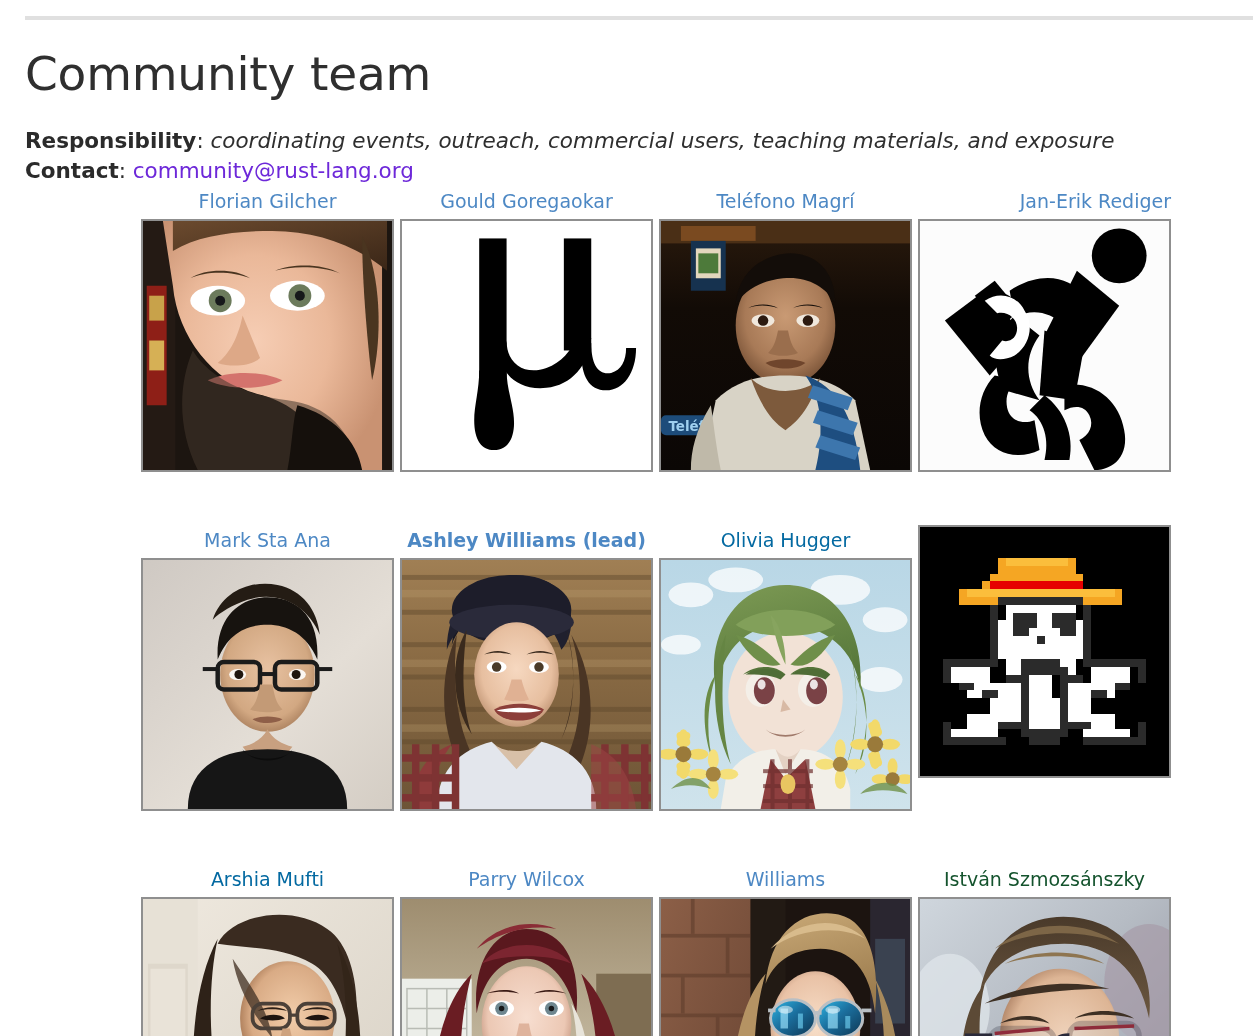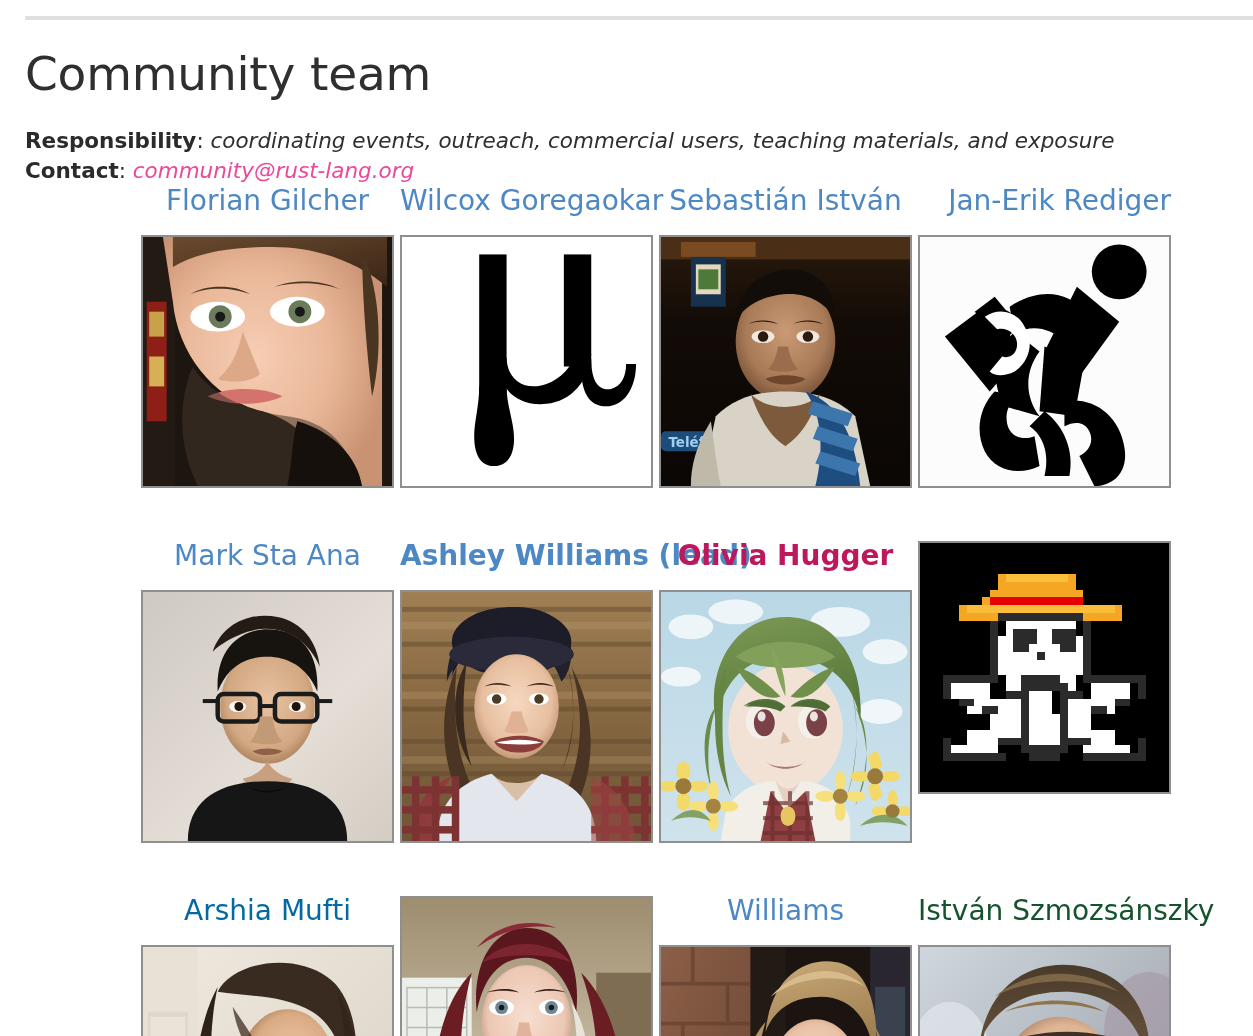--- a/index.html
+++ b/index.html
@@ -80,26 +80,26 @@
   }
   .person {
     width: 259px;
     box-sizing: border-box;
     padding: 0 6px 0 0;
     text-align: center;
     position: relative;
   }
   .person-name {
     display: block;
-    font-size: 28px;
+    font-size: 19px;
     line-height: 30px;
     color: #4d88c4;
     text-decoration: none;
     white-space: nowrap;
-    padding-bottom: 19px;
+    padding-bottom: 3px;
   }
   .person-name.lead { font-weight: bold; }
 
   .avatar-frame {
     width: 253px;
     height: 253px;
     box-sizing: border-box;
     border: 2px solid #8f8f8f;
     background: #ffffff;
     overflow: hidden;
@@ -123,21 +123,21 @@
 
   <div class="content">
 
     <h1 class="page-title">Community team</h1>
 
     <div class="meta">
       <div>
         <span class="label">Responsibility</span><span>: </span><span class="resp-text">coordinating events, outreach, commercial users, teaching materials, and exposure</span>
       </div>
       <div>
-        <span class="label">Contact</span><span>: </span><a class="contact-link" href="#" style="color: #ec4899; font-style: italic;">community@rust-lang.org</a>
+        <span class="label">Contact</span><span>: </span><a class="contact-link" href="#" style="color: #6d28d9;">community@rust-lang.org</a>
       </div>
     </div>
 
     <div class="people-grid" id="people-grid">
         <div class="person">
           <a class="person-name" href="#" style="color: rgb(77, 136, 196);">Florian Gilcher</a>
           <div class="avatar-frame" style="border-color: rgb(143, 143, 143);">
             <svg viewBox="0 0 100 100" preserveAspectRatio="none" xmlns="http://www.w3.org/2000/svg" width="100%" height="100%">
     <defs>
       <radialGradient id="fg-skin" cx="42%" cy="48%" r="62%">
@@ -167,36 +167,36 @@
     <path d="M19 23 C25 19 37 19 43 23 C36 20 25 20 19 23 Z" fill="#4a3520"></path>
     <path d="M53 20 C60 17 72 17 79 21 C71 18 60 18 53 20 Z" fill="#4a3520"></path>
     <path d="M40 38 C38 48 34 54 30 57 C36 59 44 58 47 55 Z" fill="#dda887"></path>
     <path d="M26 64 C34 60 48 60 56 64 C48 68 34 68 26 64 Z" fill="#d4736d"></path>
     <path d="M20 52 C26 62 40 70 58 72 C74 74 84 84 86 100 H22 C14 84 14 66 20 52 Z" fill="#43372c" opacity="0.55"></path>
     <path d="M62 74 C76 78 86 88 88 100 H58 C60 90 60 80 62 74 Z" fill="#15100c"></path>
   </svg>
           </div>
         </div>
         <div class="person">
-          <a class="person-name" href="#" style="color: rgb(77, 136, 196);">Wilcox Goregaokar</a>
+          <a class="person-name" href="#" style="color: rgb(77, 136, 196);">Gould Goregaokar</a>
           <div class="avatar-frame" style="border-color: rgb(143, 143, 143);">
             <svg viewBox="0 0 100 100" xmlns="http://www.w3.org/2000/svg" width="100%" height="100%">
     <rect width="100" height="100" fill="#ffffff"></rect>
     <g fill="#000000">
       <rect x="31" y="7" width="11" height="58"></rect>
       <rect x="65" y="7" width="11" height="45"></rect>
       <path d="M42 48 C42 58 50 62 58 59 C64 57 68 52 70 47 L76 47 C75 58 68 66 58 67 C48 68 42 63 40 57 Z"></path>
       <path d="M76 49 C76 58 79 62 84 61 C88 60 90 56 90 51 L94 51 C94 61 89 68 82 68 C75 68 72 62 72 53 Z"></path>
       <path d="M31 60 C31 68 29 74 29 80 C29 88 32 92 37 92 C42 92 45 88 45 81 C45 74 42 68 42 60 Z"></path>
     </g>
   </svg>
           </div>
         </div>
         <div class="person">
-          <a class="person-name" href="#" style="color: rgb(77, 136, 196);">Sebastián István</a>
+          <a class="person-name" href="#" style="color: rgb(77, 136, 196);">Teléfono Magrí</a>
           <div class="avatar-frame" style="border-color: rgb(143, 143, 143);">
             <svg viewBox="0 0 100 100" preserveAspectRatio="none" xmlns="http://www.w3.org/2000/svg" width="100%" height="100%">
     <defs>
       <linearGradient id="sm-bg" x1="0" y1="0" x2="0" y2="1">
         <stop offset="0%" stop-color="#2a1a0d"></stop>
                   <stop offset="35%" stop-color="#120b06"></stop>
                   <stop offset="100%" stop-color="#0b0705"></stop>
       </linearGradient>
       <radialGradient id="sm-skin" cx="50%" cy="42%" r="58%">
         <stop offset="0%" stop-color="#c99a74"></stop>
@@ -358,21 +358,21 @@
                 <rect x="76" y="94" width="24" height="3"></rect>
       <rect x="80" y="74" width="3" height="26"></rect>
                 <rect x="88" y="74" width="3" height="26"></rect>
                 <rect x="96" y="74" width="3" height="26"></rect>
     </g>
     <path d="M76 74 C86 78 92 86 94 100 H76 Z" fill="#9a4343" opacity="0.55"></path>
   </svg>
           </div>
         </div>
         <div class="person">
-          <a class="person-name" href="#" style="color: #be185d; font-weight: bold;">Olivia Hugger</a>
+          <a class="person-name" href="#" style="color: #0369a1;">Olivia Hugger</a>
           <div class="avatar-frame" style="border-color: rgb(143, 143, 143);">
             <svg viewBox="0 0 100 100" preserveAspectRatio="none" xmlns="http://www.w3.org/2000/svg" width="100%" height="100%">
     <defs>
       <linearGradient id="oh-sky" x1="0" y1="0" x2="0" y2="1">
         <stop offset="0%" stop-color="#b9d7e6"></stop>
                   <stop offset="100%" stop-color="#cfe3ec"></stop>
       </linearGradient>
       <linearGradient id="oh-hair" x1="0" y1="0" x2="0.4" y2="1">
         <stop offset="0%" stop-color="#7d9a54"></stop>
                   <stop offset="100%" stop-color="#58793c"></stop>
@@ -583,20 +583,21 @@
     <path d="M65 48 C68 46 73 46 75 48 C72 49 68 49 65 48 Z" fill="#1d1410"></path>
     <path d="M56 52 C55 57 54 59 53 61 C56 62 61 62 63 61 C61 59 60 57 59 52 Z" fill="#ceA27e"></path>
     <path d="M46 66 C52 62 66 62 72 66 C68 76 50 76 46 66 Z" fill="#9e4a48"></path>
     <path d="M48 66.5 C54 64 64 64 70 66.5 C64 68 54 68 48 66.5 Z" fill="#ffffff"></path>
     <path d="M50 72 C56 74 62 74 68 72 C64 75 54 75 50 72 Z" fill="#7d3432"></path>
     <path d="M34 86 C40 78 50 75 58 75 C70 75 80 82 84 94 L84 100 H30 Z" fill="#2b2b2f"></path>
   </svg>
           </div>
         </div>
         <div class="person">
+          <a class="person-name" href="#" style="color: rgb(77, 136, 196);">Parry Wilcox</a>
           <div class="avatar-frame" style="border-color: rgb(143, 143, 143);">
             <svg viewBox="0 0 100 100" preserveAspectRatio="none" xmlns="http://www.w3.org/2000/svg" width="100%" height="100%">
     <defs>
       <linearGradient id="pw-bg" x1="0" y1="0" x2="0" y2="1">
         <stop offset="0%" stop-color="#9e8d6f"></stop>
                   <stop offset="55%" stop-color="#bfb39a"></stop>
                   <stop offset="100%" stop-color="#8e8166"></stop>
       </linearGradient>
       <radialGradient id="pw-skin" cx="50%" cy="45%" r="55%">
         <stop offset="0%" stop-color="#f7ded0"></stop>

